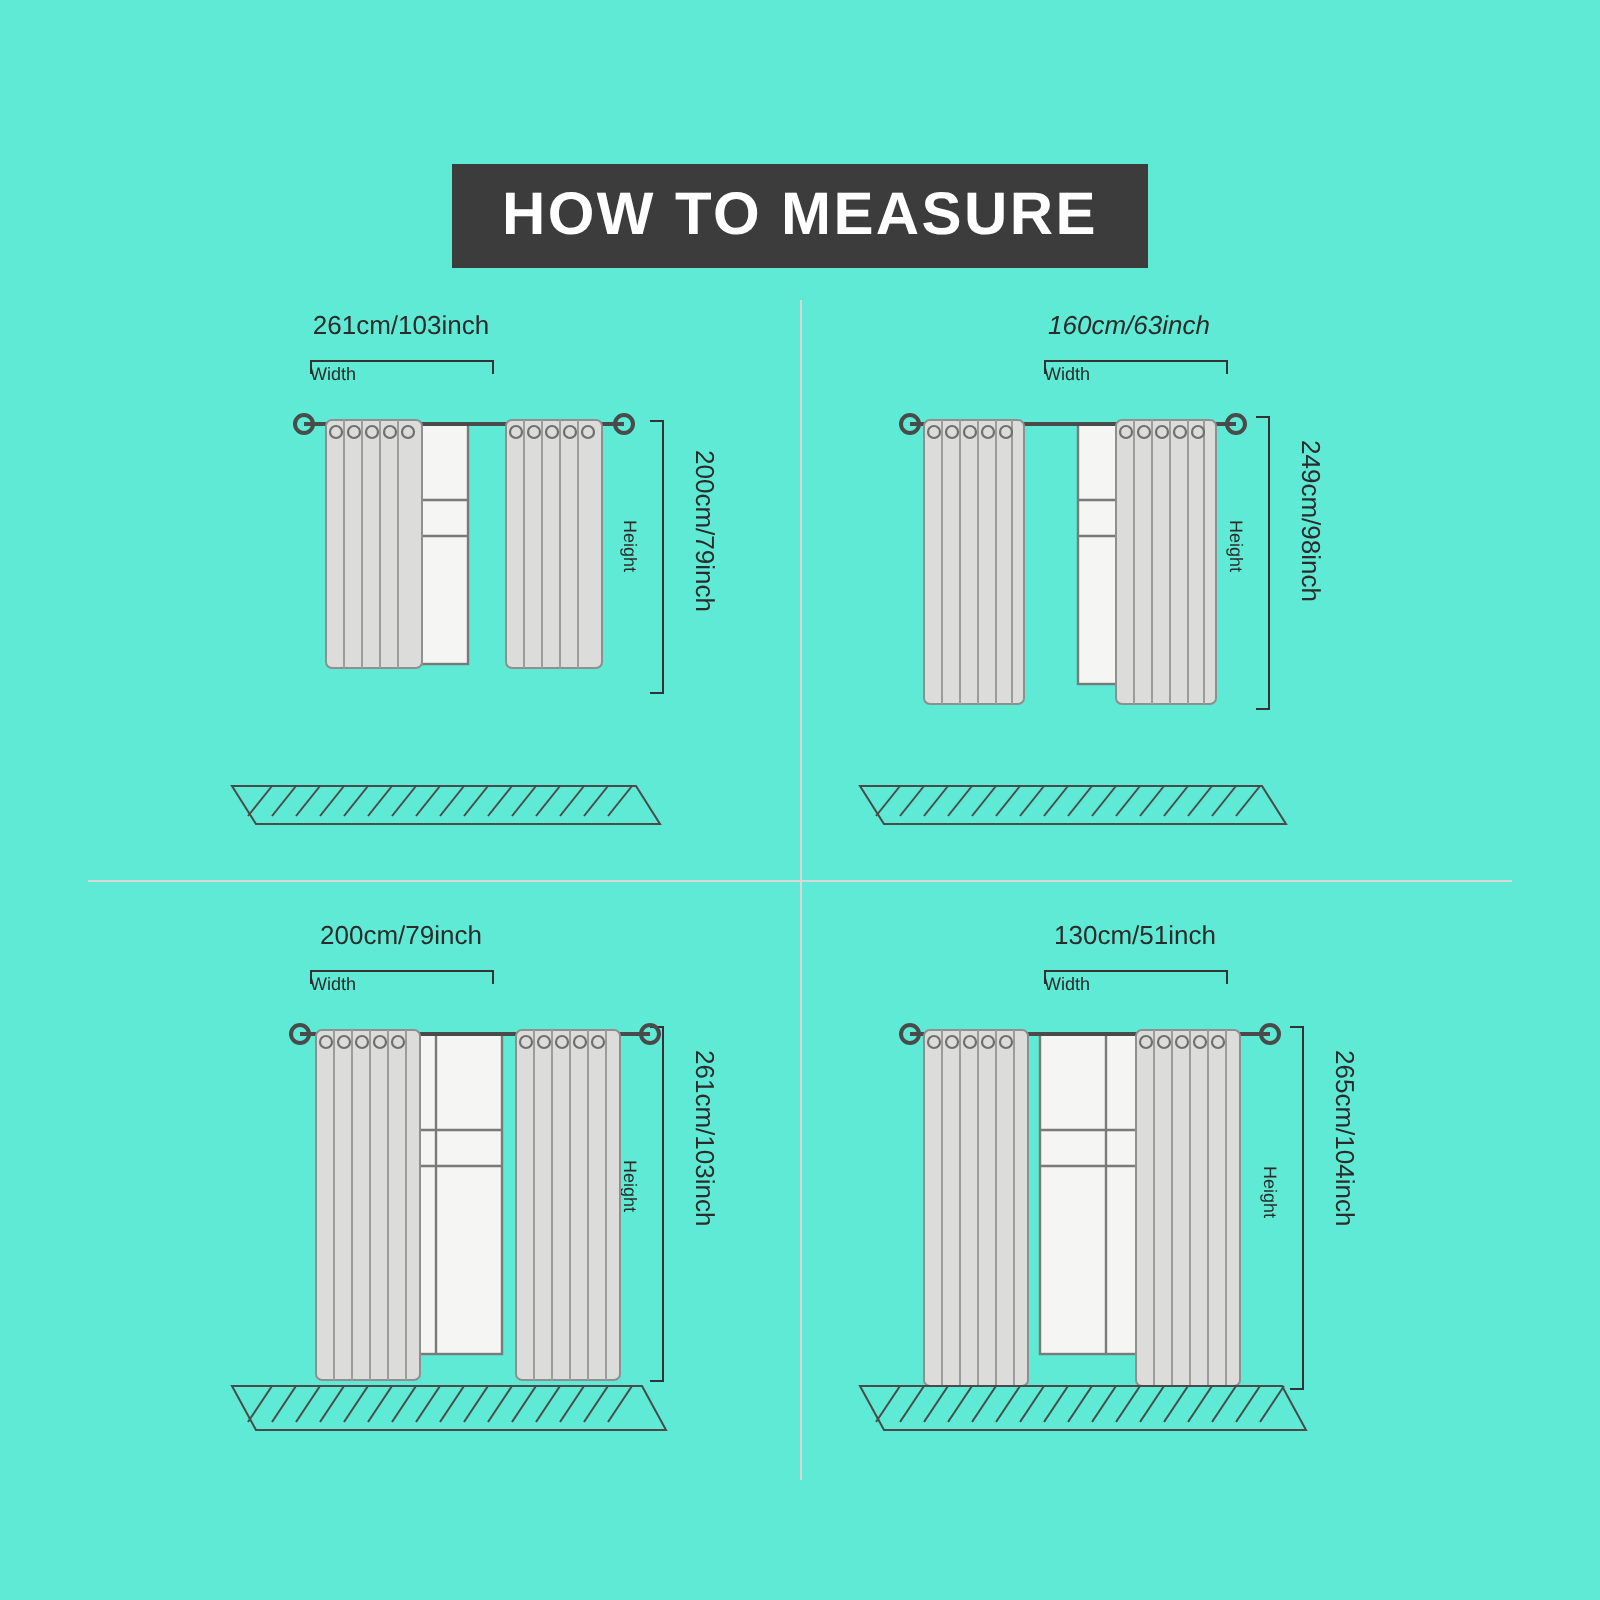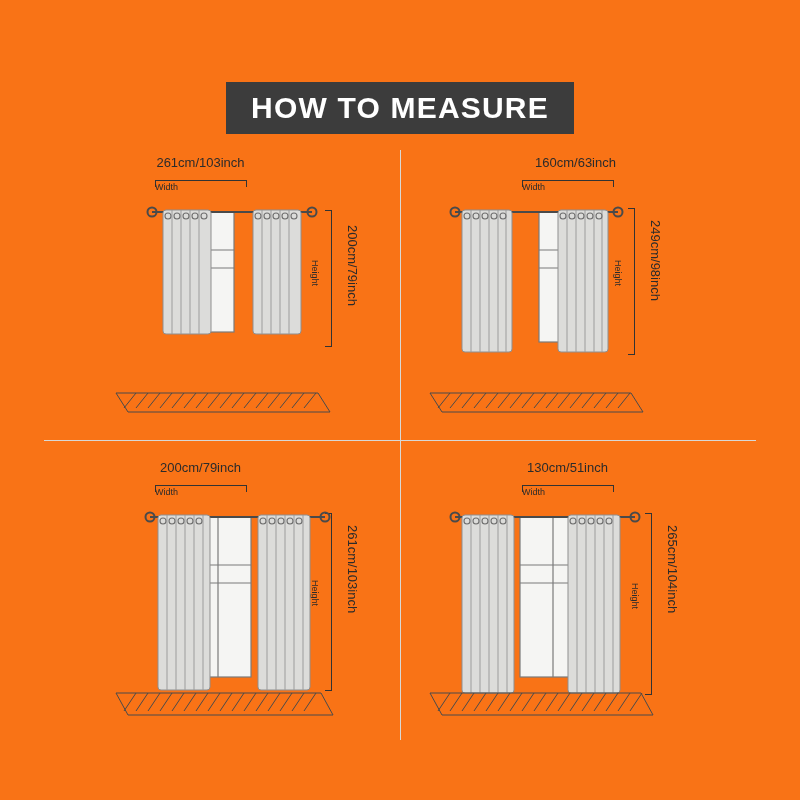--- a/index.html
+++ b/index.html
@@ -10,21 +10,21 @@
     width: 800px;
     height: 800px;
     background: #f5f5f3;
     font-family: "Liberation Sans", sans-serif;
     overflow: hidden;
   }
   #page {
     position: relative;
     width: 800px;
     height: 800px;
-    background: #f97316;
+    background: #5eead4;
   }
 
   
   #title-banner {
     position: absolute;
     left: 226px;
     top: 82px;
     width: 348px;
     height: 52px;
     background: #3c3c3c;
@@ -205,21 +205,21 @@
         <line x1="268" y1="258" x2="280" y2="243"></line>
         <line x1="280" y1="258" x2="292" y2="243"></line>
         <line x1="292" y1="258" x2="304" y2="243"></line>
         <line x1="304" y1="258" x2="316" y2="243"></line>
       </g>
     </svg>
   </div>
 
   <div class="panel" id="panel-tr">
 
-    <div class="width-label" style="left:68px; top:5px; width:215px;">160cm/63inch</div>
+    <div class="width-label" style="left:57px; top:5px; width:215px;font-style:italic;">160cm/63inch</div>
     <div class="hbracket" style="left:122px; top:30px; width:90px;"></div>
     <div class="width-word" style="left:122px; top:32px; width:90px;">Width</div>
 
     <div class="height-label" style="left:248px; top:70px;">249cm/98inch</div>
     <div class="vbracket" style="left:228px; top:58px; height:145px;"></div>
     <div class="height-word" style="left:213px; top:110px;">Height</div>
 
     <svg class="svg-holder" width="400" height="290" viewBox="0 0 400 290">
       <g stroke="#7a7a7a" stroke-width="1.2" fill="#f5f5f3">
         <rect x="139" y="62" width="62" height="130"></rect>

